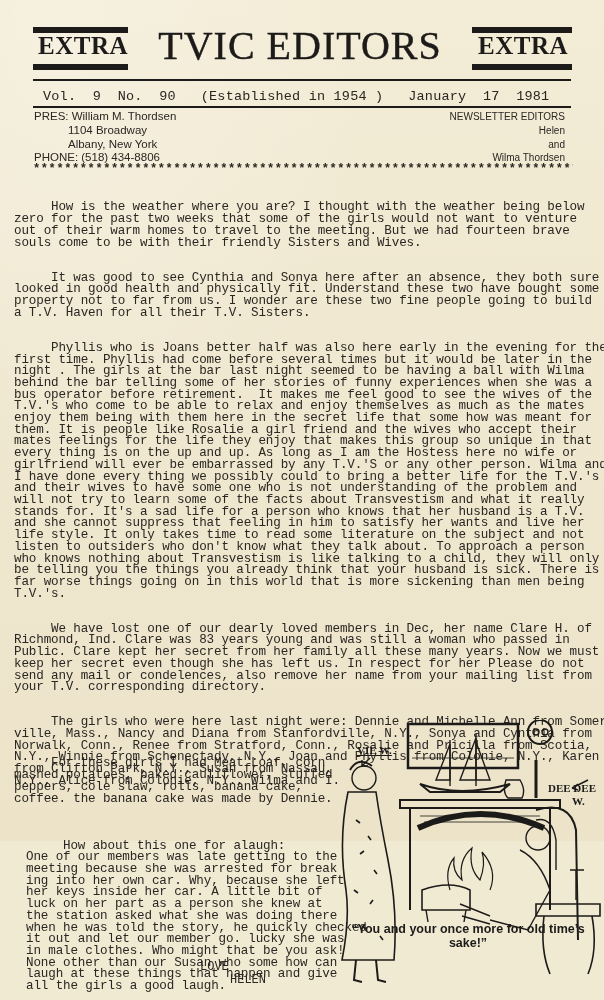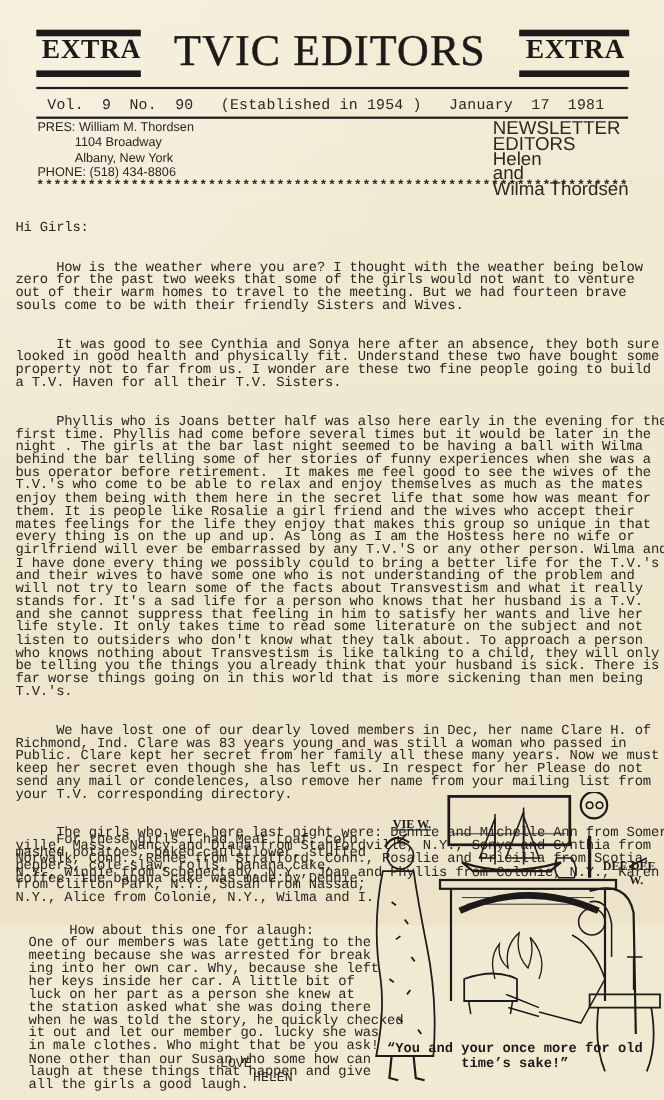--- a/index.html
+++ b/index.html
@@ -31,40 +31,40 @@
   }
   .rule { position: absolute; left: 33px; width: 538px; height: 2px; background: #1d1b19; }
   .volline {
     position: absolute; top: 89px; left: 43px; font-size: 13.5px; white-space: pre; letter-spacing: 0.2px;
   }
   .sans { font-family: "Liberation Sans", "DejaVu Sans", sans-serif; }
   .pres { position: absolute; top: 110px; left: 34px; font-size: 11.5px; line-height: 13.8px; }
   .pres .indent { padding-left: 34px; }
   .member { position: absolute; top: 112px; left: 190px; width: 224px; text-align: center; font-size: 13px; line-height: 14px; }
   .member .gap { height: 9px; }
-  .editors { position: absolute; top: 110px; left: 448px; width: 150px; text-align: left; font-size: 17px; line-height: 13.8px; }
+  .editors { position: absolute; top: 110px; left: 415px; width: 150px; text-align: right; font-size: 10px; line-height: 13.8px; }
   .stars { position: absolute; top: 162px; left: 33px; width: 540px; overflow: hidden; white-space: nowrap; font-size: 12px; letter-spacing: 0.6px; font-weight: bold; }
 
   
   .body {
     position: absolute; top: 179px; left: 14px; width: 585px;
     font-size: 12.6px; line-height: 11.7px; white-space: pre; letter-spacing: -0.15px;
   }
   .body p { margin: 0; }
   .lower {
     position: absolute; top: 735px; left: 14px; width: 330px;
     font-size: 12.6px; line-height: 11.7px; white-space: pre; letter-spacing: -0.15px;
   }
   .sig { position: absolute; font-size: 12px; }
 
   
   .cartoon { position: absolute; left: 340px; top: 720px; width: 264px; height: 270px; }
   .caption {
-    position: absolute; left: 333px; top: 946px; width: 270px; text-align: center;
-    font-family: Liberation Mono, monospace; font-weight: bold; font-size: 12.5px; color: #1d1b19;
+    position: absolute; left: 333px; top: 922px; width: 270px; text-align: center;
+    font-family: Liberation Sans, sans-serif; font-weight: bold; font-size: 12.5px; color: #1d1b19;
   }
   .lbl { position: absolute; font-family: "Liberation Serif", "DejaVu Serif", serif; font-weight: bold; font-size: 11px; color: #1d1b19; }
 </style>
 </head>
 <body>
 
 <div class="page">
 
   <div class="bar" style="left:33px; top:27px; width:95px;"></div>
   <div class="bar" style="left:33px; top:64px; width:95px;"></div>
@@ -90,21 +90,20 @@
   <div class="editors sans">
     <div>NEWSLETTER EDITORS</div>
     <div>Helen</div>
     <div>and</div>
     <div>Wilma Thordsen</div>
   </div>
 
   <div class="stars">************************************************************************</div>
 
   <div class="body">
-    <p>Hi Girls:</p>
     <p>     How is the weather where you are? I thought with the weather being below
 zero for the past two weeks that some of the girls would not want to venture
 out of their warm homes to travel to the meeting. But we had fourteen brave
 souls come to be with their friendly Sisters and Wives.</p>
     <p>     It was good to see Cynthia and Sonya here after an absence, they both sure
 looked in good health and physically fit. Understand these two have bought some
 property not to far from us. I wonder are these two fine people going to build
 a T.V. Haven for all their T.V. Sisters.</p>
     <p>     Phyllis who is Joans better half was also here early in the evening for the
 first time. Phyllis had come before several times but it would be later in the

